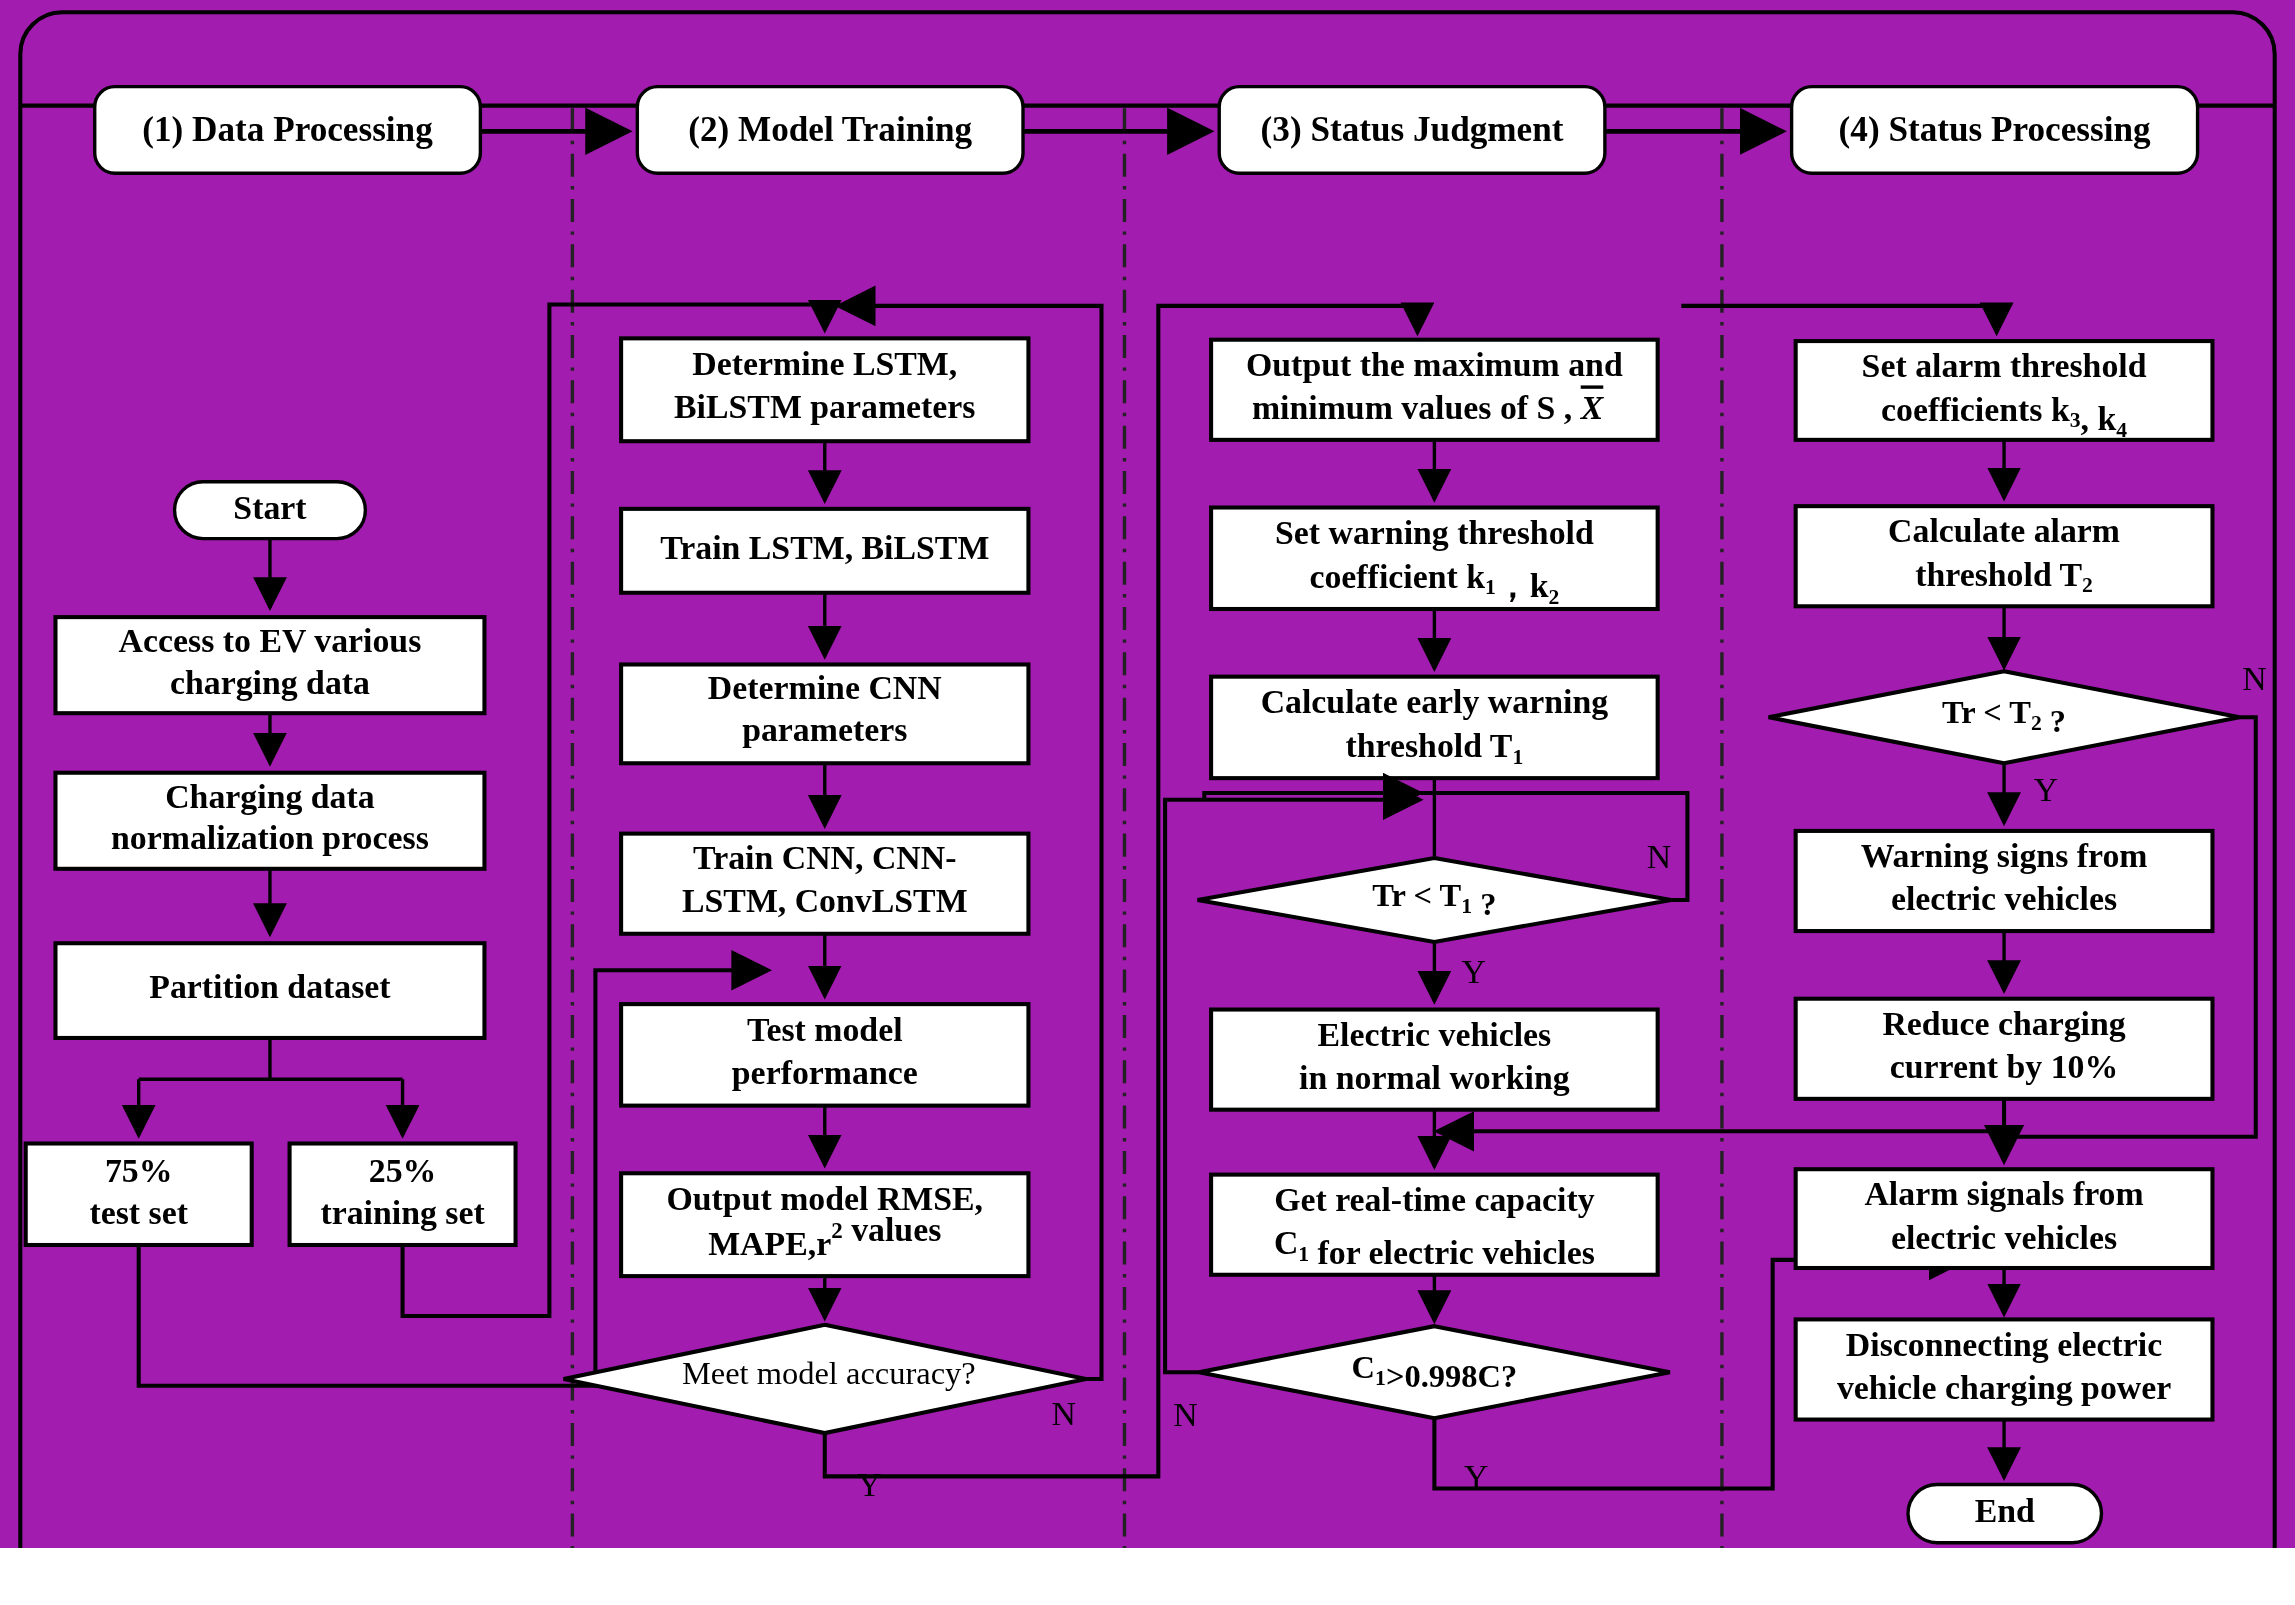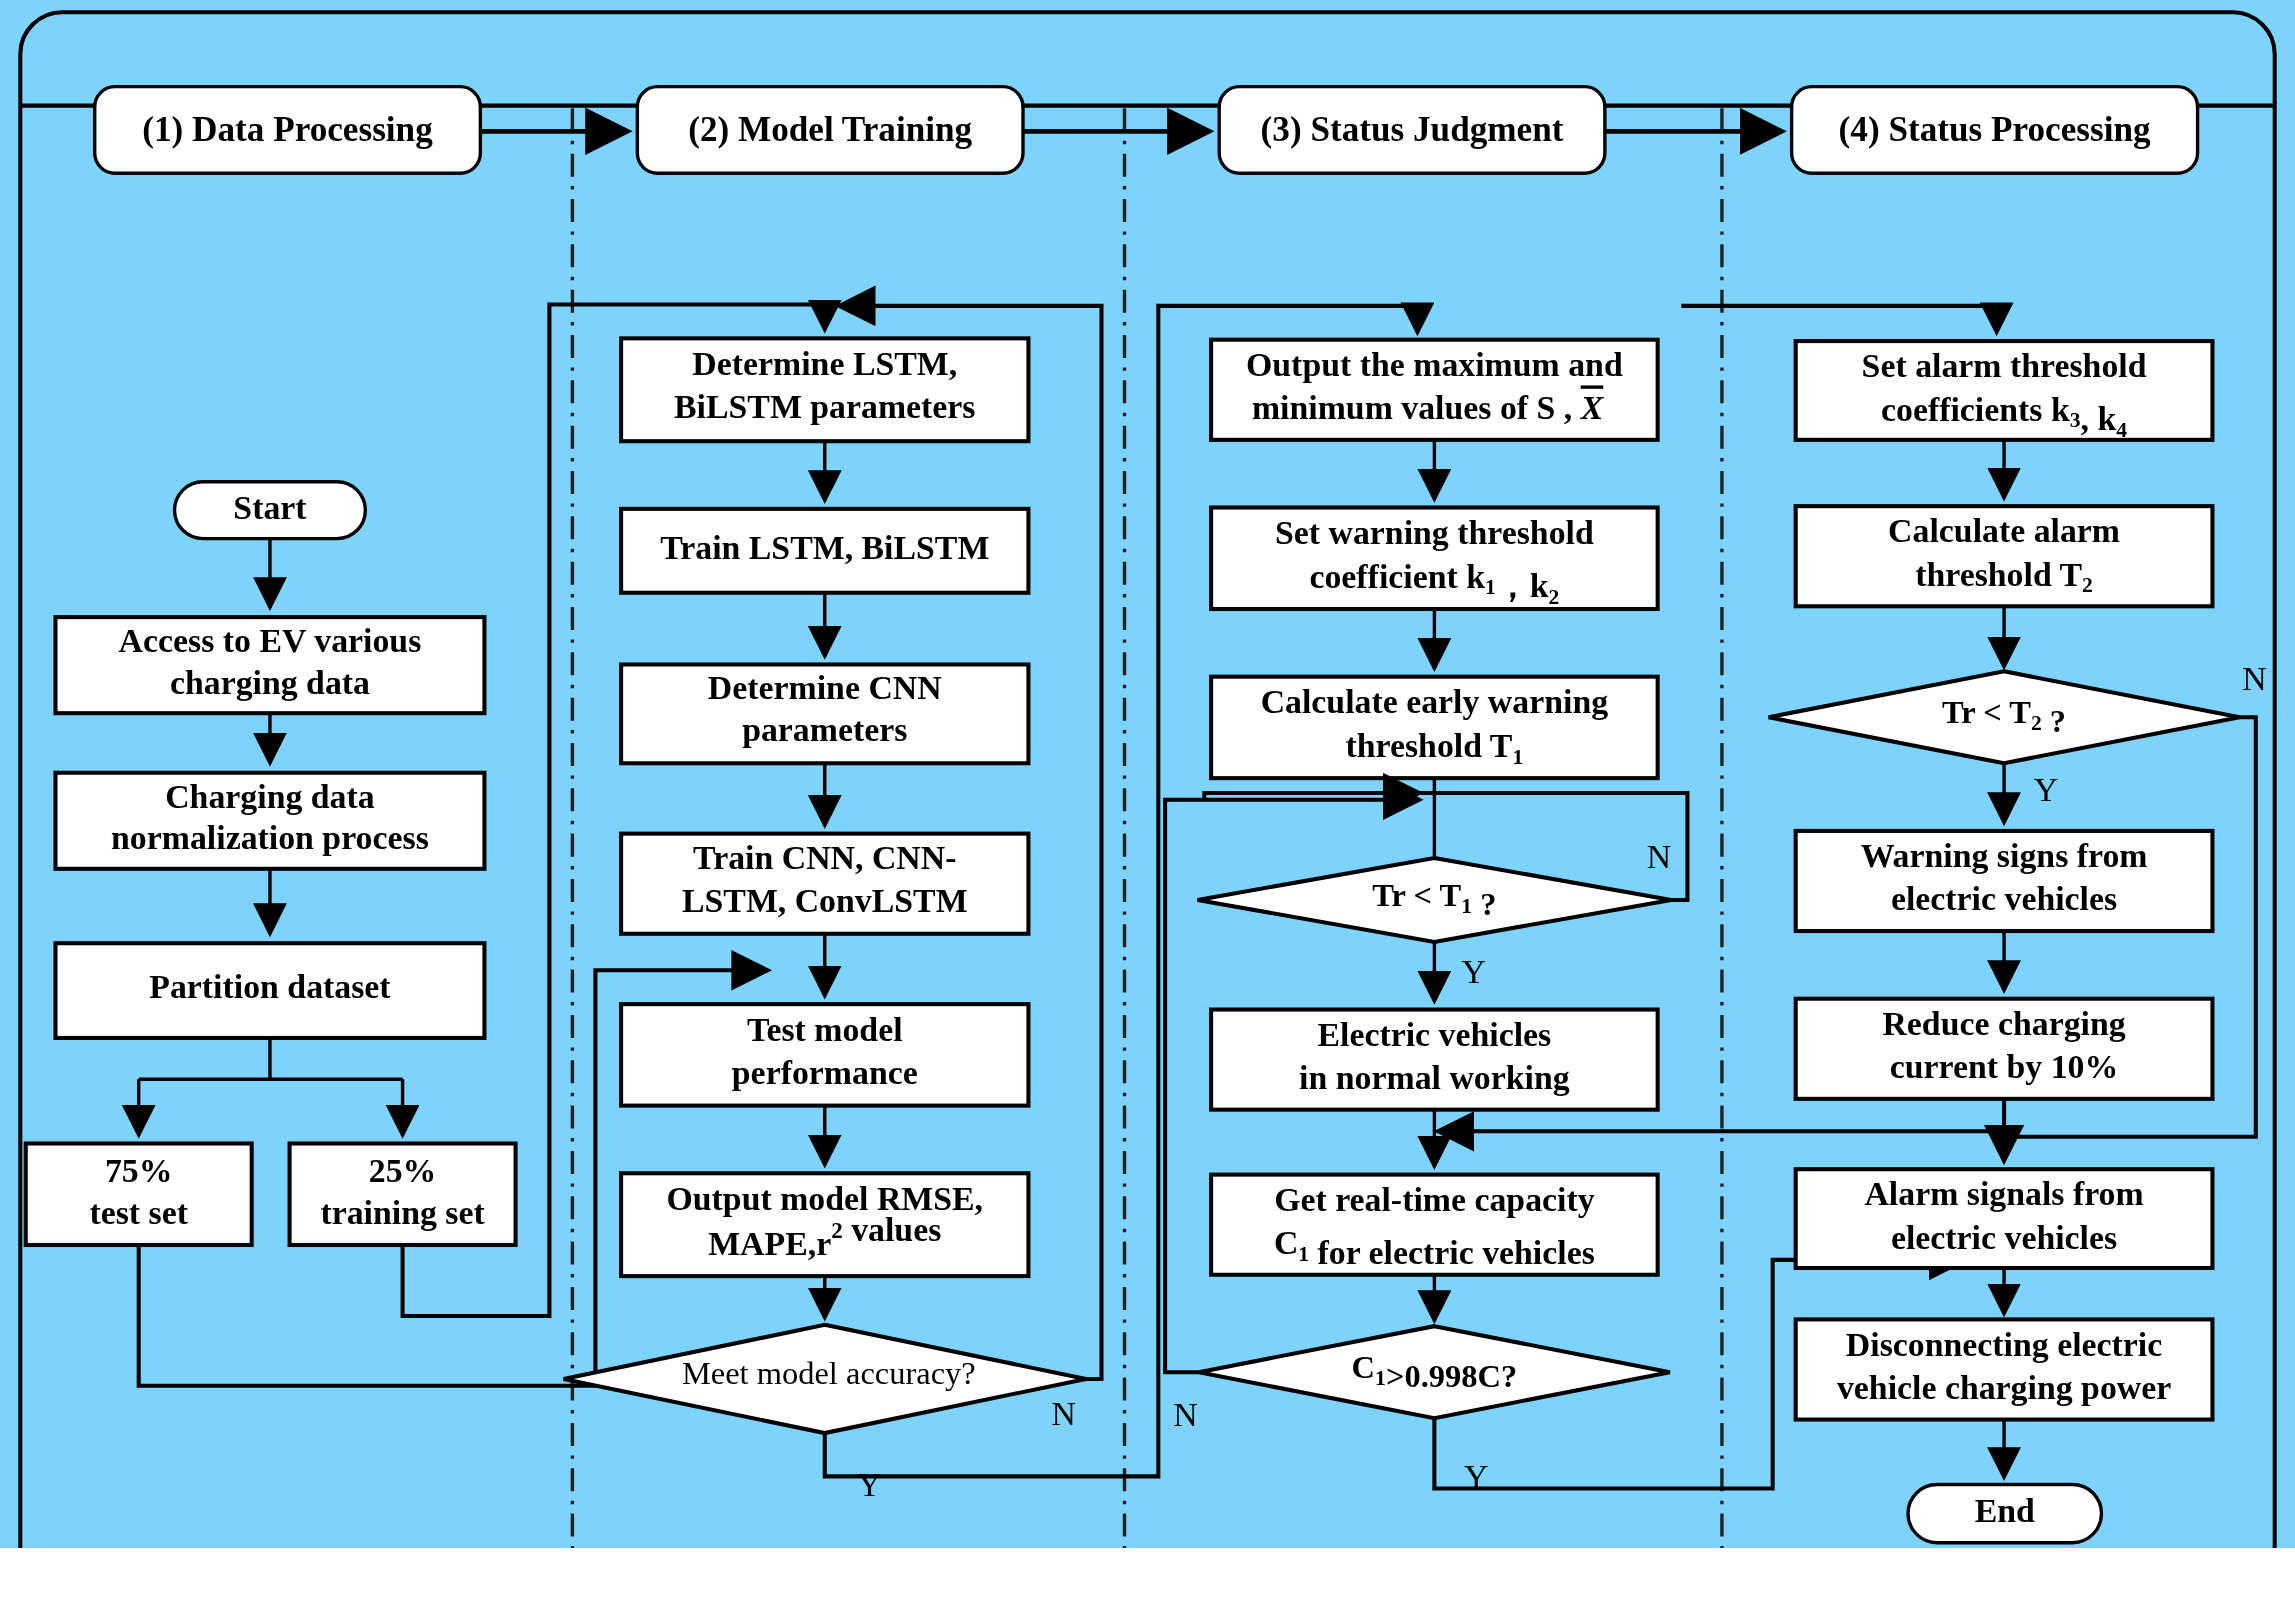--- a/index.html
+++ b/index.html
@@ -1,17 +1,17 @@
 <!DOCTYPE html>
 <html style="font-size:10.8px"><head>
 <meta charset="utf-8">
 <style>
   html,body{margin:0;padding:0;background:#fff;}
   body{font-family:"Liberation Serif", serif;}
-  #stage{position:relative;width:2295px;height:1548px;background:#7dd3fc;overflow:hidden;}
+  #stage{position:relative;width:2295px;height:1548px;background:#a21caf;overflow:hidden;}
   svg#canvas{position:absolute;left:0;top:0;width:2295px;height:1605px;}
   .lbl{font-family:"Liberation Serif", serif;font-weight:bold;fill:#000;text-anchor:middle;}
   .lbl-thin{font-family:"Liberation Serif", serif;font-weight:normal;fill:#000;text-anchor:middle;}
   .hdr{font-size:52px;}
   .box-t{font-size:50px;}
   .dec-t{font-size:48px;}
   .yn{font-size:50px;font-weight:normal;}
   text{dominant-baseline:middle;}
 </style>
 </head>

